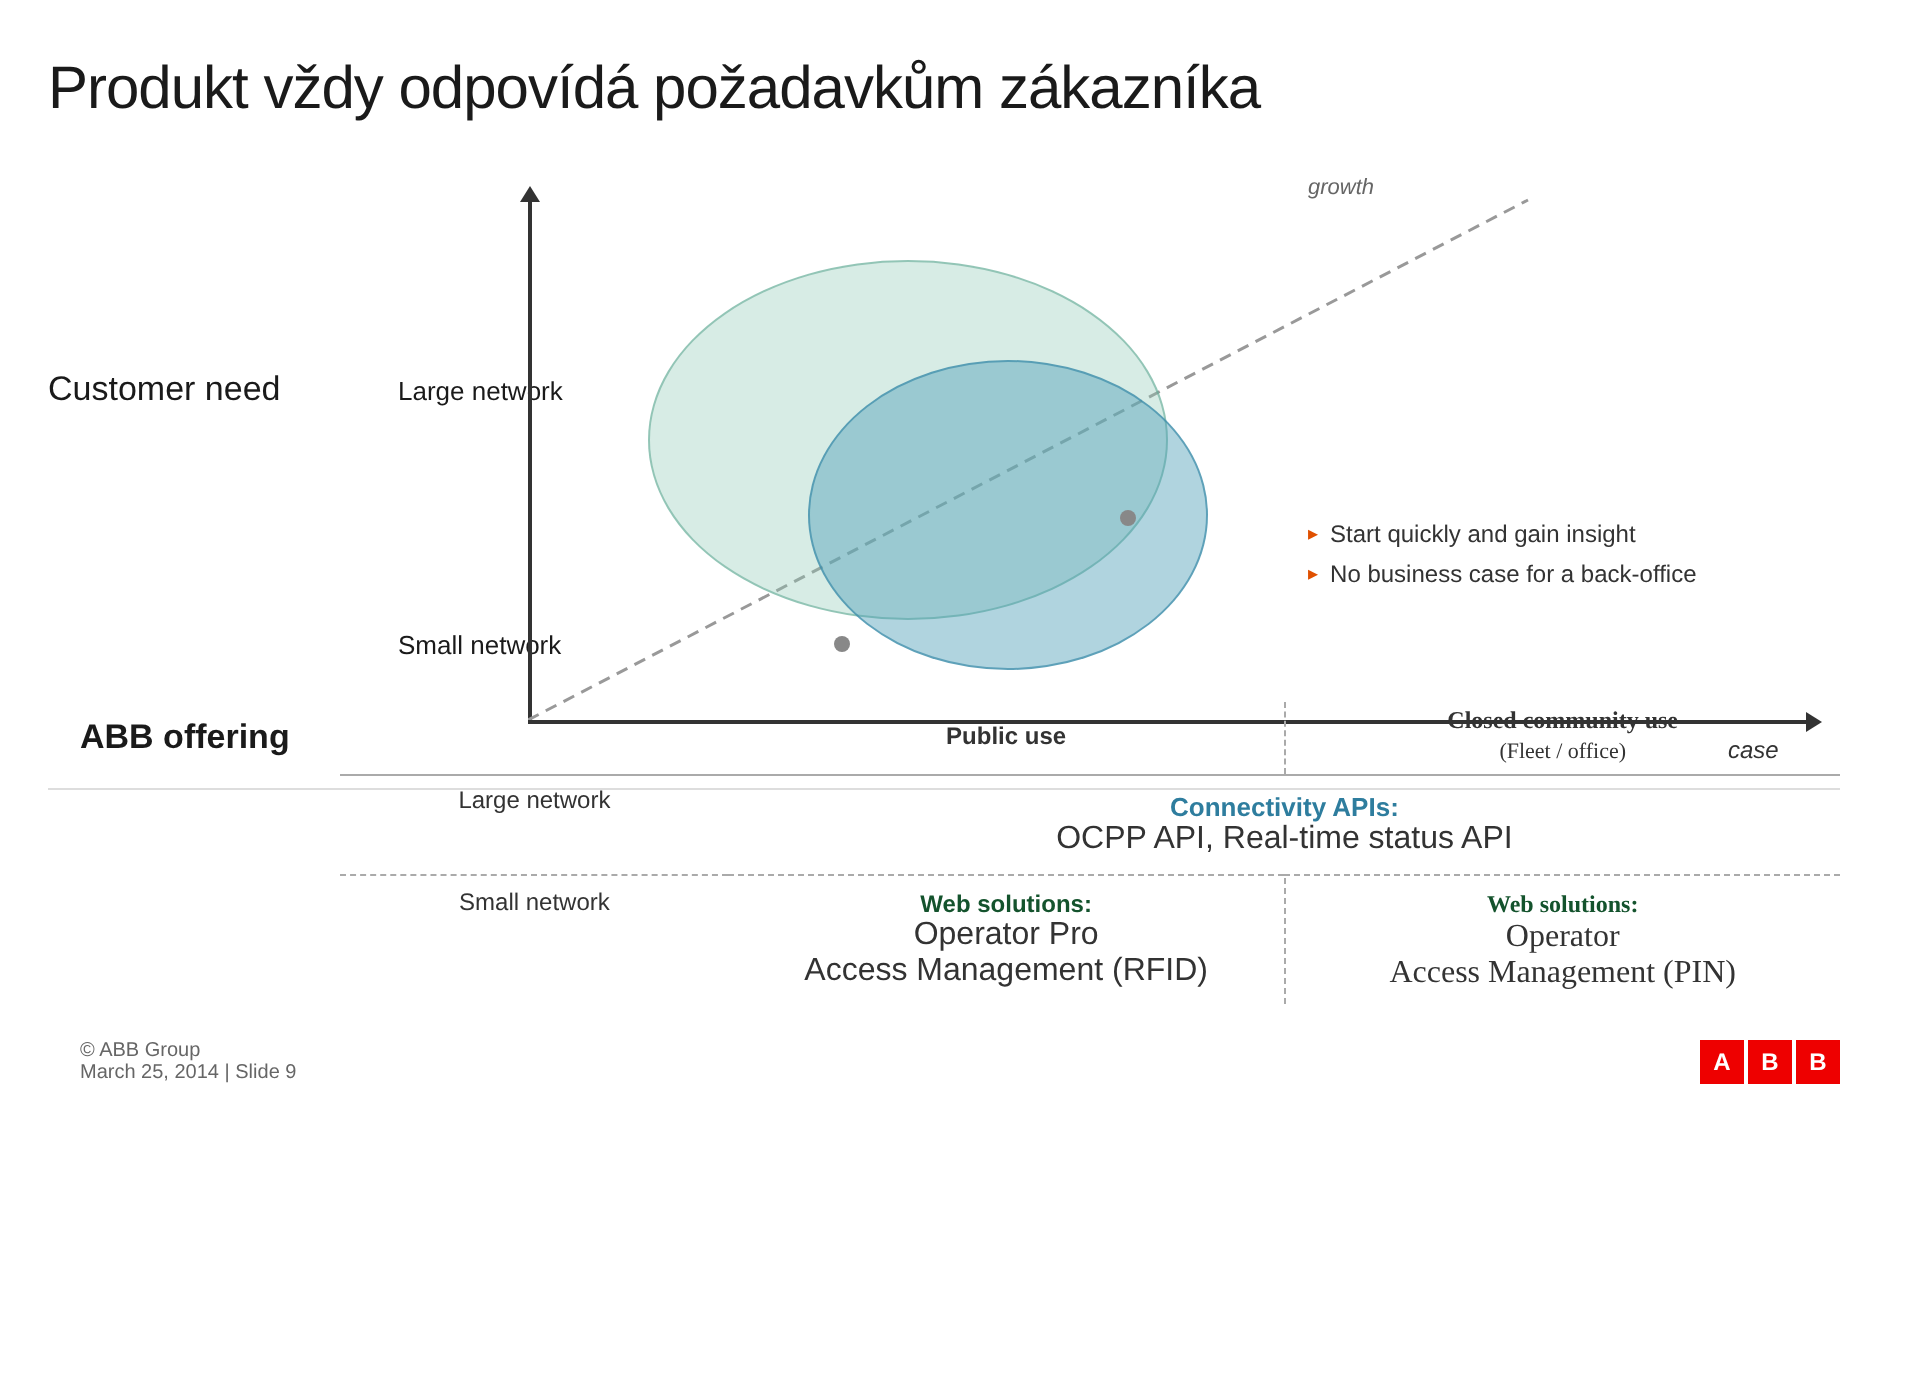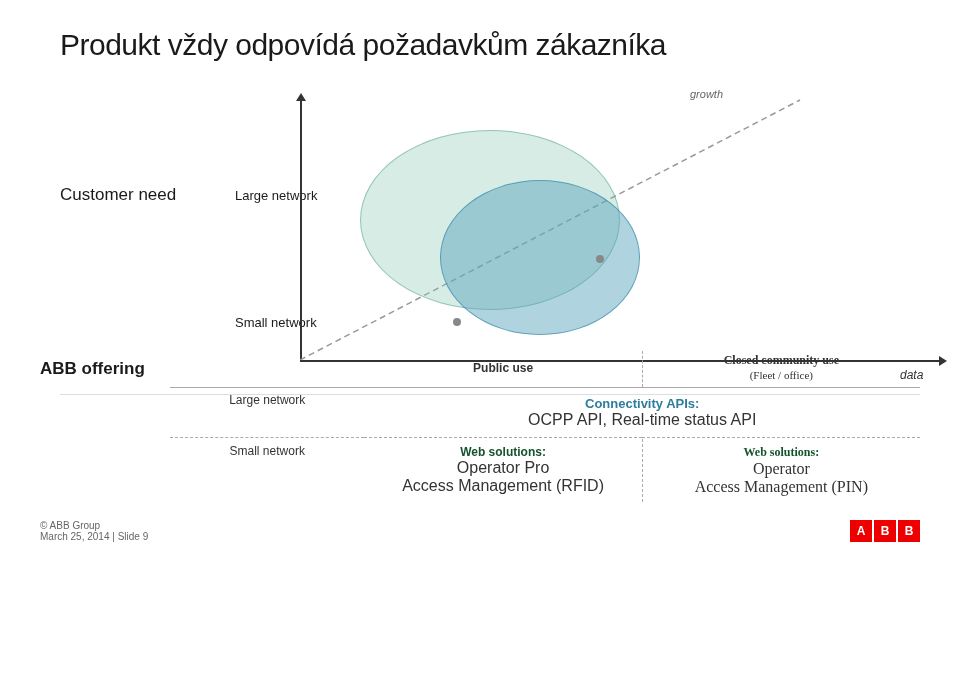--- a/index.html
+++ b/index.html
@@ -9,21 +9,21 @@
       width: 960px;
       height: 697px;
       overflow: hidden;
       position: relative;
     }
 
     .slide {
       width: 960px;
       height: 552px;
       position: relative;
-      padding: 28px 40px 20px 60px;
+      padding: 28px 40px 20px 24px;
     }
 
     .slide-title {
       font-size: 30px;
       font-weight: 300;
       color: #1a1a1a;
       margin-bottom: 18px;
       letter-spacing: -0.5px;
     }
 
@@ -358,36 +358,42 @@
     <span class="small-network-label">Small network</span>
 
     <div class="diagram-area">
 
       <span class="growth-label">growth</span>
 
       <div class="axis-y"></div>
 
       <div class="axis-x"></div>
 
-      <span class="time-label">data</span>
+      <span class="time-label">case</span>
 
       <svg class="diagonal-line" width="520" height="280" style="position:absolute;left:100px;top:0;">
         <line x1="0" y1="280" x2="500" y2="20" stroke="#999" stroke-width="1.5" stroke-dasharray="6,4"></line>
       </svg>
 
       <div class="ellipse-large"></div>
 
       <div class="ellipse-small"></div>
 
       <div class="dot-small"></div>
 
       <div class="dot-large"></div>
 
 
       <ul class="bullet-list-small">
+        <li>
+            <span>Start quickly and gain insight</span>
+          </li>
+        <li>
+            <span>No business case for a back-office</span>
+          </li>
       </ul>
 
     </div>
   </div>
 
   <hr class="separator">
 
   <div class="bottom-section">
     <span class="abb-offering-label">ABB offering</span>
 

